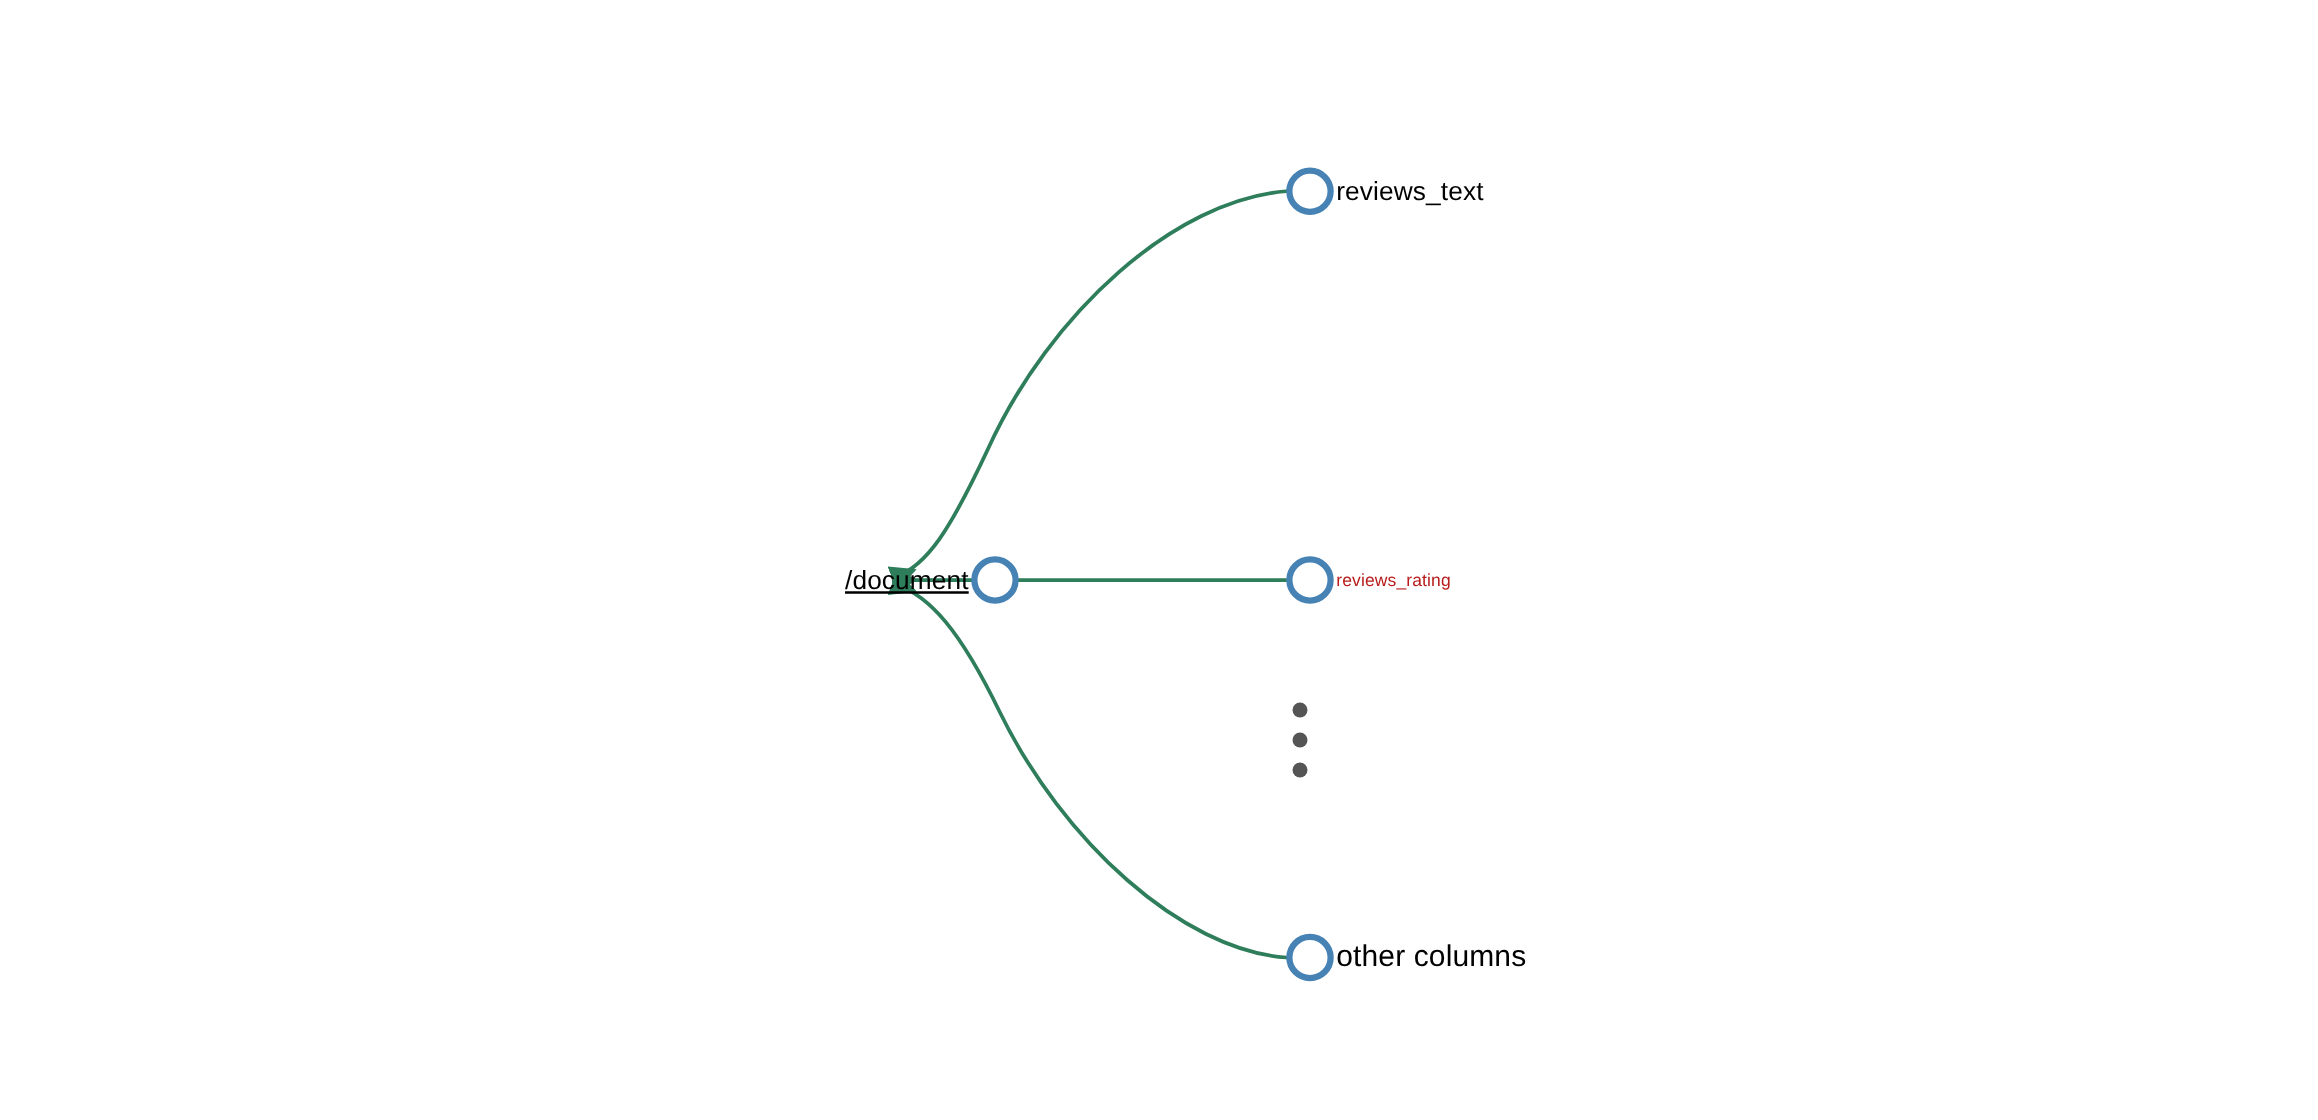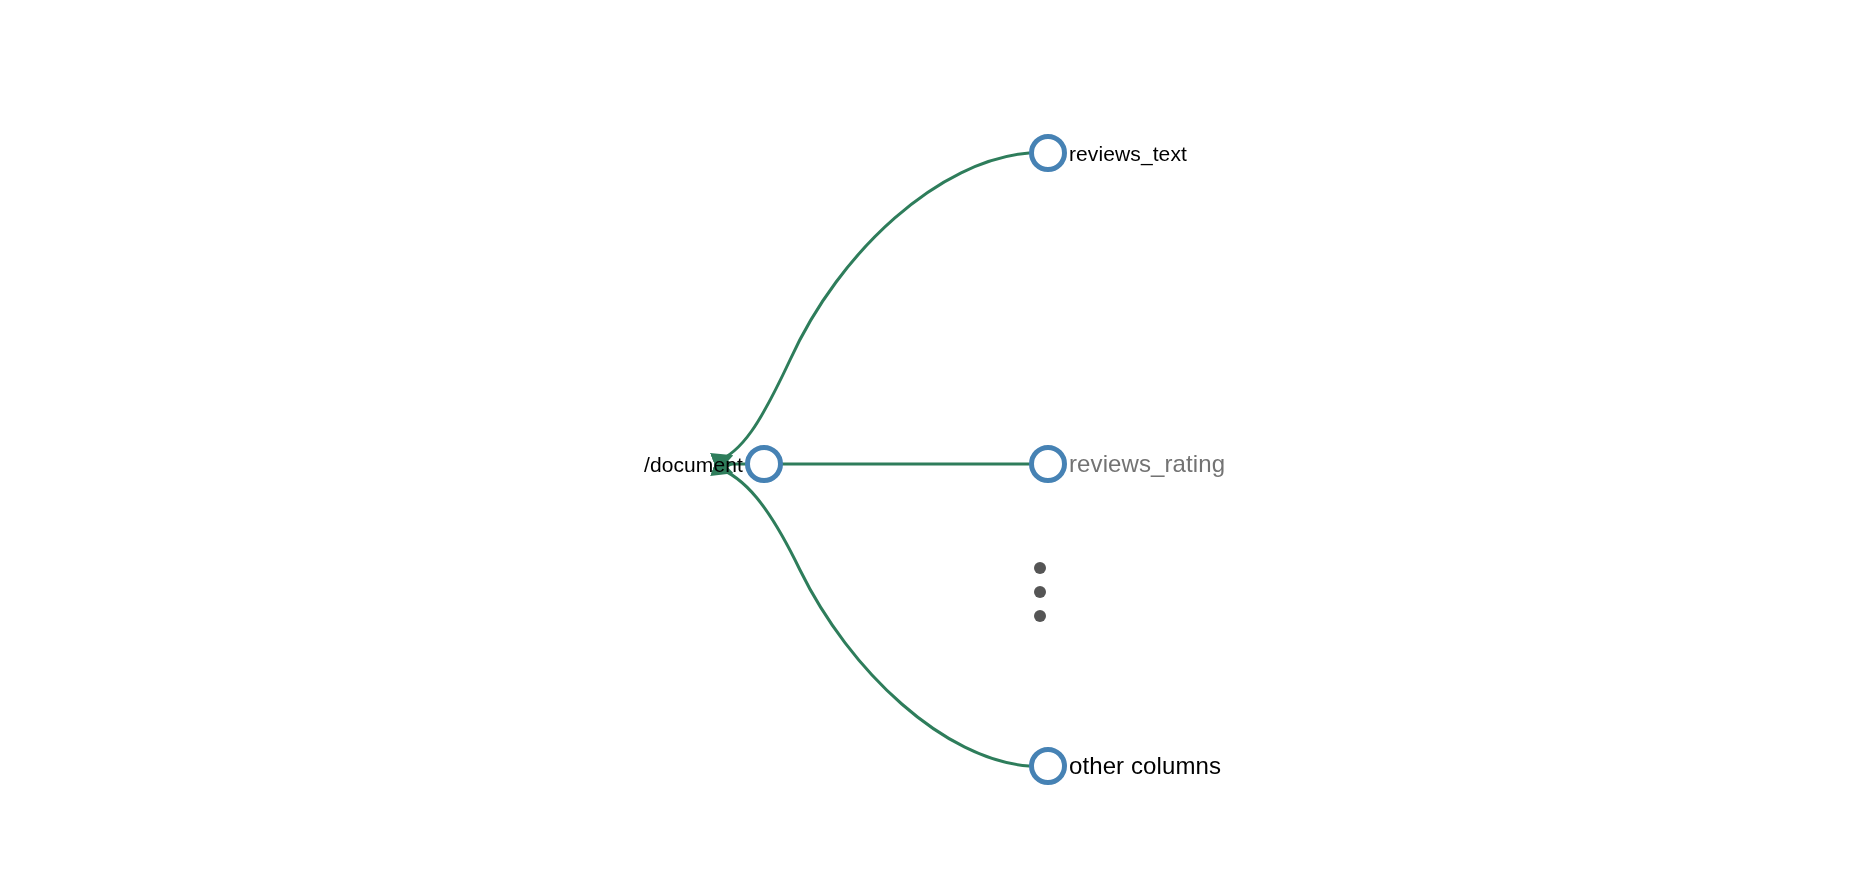--- a/index.html
+++ b/index.html
@@ -82,33 +82,33 @@
       </marker>
     </defs>
 
     <path d="M 1029 153 C 940 160 840 250 790 360 C 760 424 742 452 716 462" fill="none" stroke="#2e7d5b" stroke-width="3" stroke-linecap="round" marker-end="url(#arrow-in)"></path>
 
     <path d="M 1029 464 L 716 464" fill="none" stroke="#2e7d5b" stroke-width="3" stroke-linecap="round" marker-end="url(#arrow-in)"></path>
 
     <path d="M 1029 766 C 945 760 850 672 800 570 C 768 504 744 477 716 467" fill="none" stroke="#2e7d5b" stroke-width="3" stroke-linecap="round" marker-end="url(#arrow-in)"></path>
   </svg>
 
-  <div class="node label-left" id="node-document" style="left:644px; top:445px;">
+  <div class="node label-left" id="node-document" style="left:676px; top:445px;text-decoration:underline;">
     <span class="node-circle" style="width: 38px; height: 38px; border: 5px solid rgb(70, 130, 180); background: rgb(255, 255, 255);"></span>
     <span class="node-label" style="color: rgb(0, 0, 0); font-size: 21px;">/document</span>
   </div>
 
   <div class="node label-right" id="node-reviews-text" style="left:1029px; top:134px;">
     <span class="node-circle" style="width: 38px; height: 38px; border: 5px solid rgb(70, 130, 180); background: rgb(255, 255, 255);"></span>
     <span class="node-label" style="color: rgb(0, 0, 0); font-size: 21px;">reviews_text</span>
   </div>
 
   <div class="node label-right" id="node-reviews-rating" style="left:1029px; top:445px;">
     <span class="node-circle" style="width: 38px; height: 38px; border: 5px solid rgb(70, 130, 180); background: rgb(255, 255, 255);"></span>
-    <span class="node-label" style="color: #737373; font-size: 24px;">reviews_rating</span>
+    <span class="node-label" style="color: #b91c1c; font-size: 14px;">reviews_rating</span>
   </div>
 
   <div class="node label-right" id="node-other-columns" style="left:1029px; top:747px;">
     <span class="node-circle" style="width: 38px; height: 38px; border: 5px solid rgb(70, 130, 180); background: rgb(255, 255, 255);"></span>
     <span class="node-label" style="color: rgb(0, 0, 0); font-size: 24px;">other columns</span>
   </div>
 
   <div class="ellipsis" id="ellipsis-more-columns" style="left:1034px; top:562px;">
     <span class="ellipsis-dot" style="width: 12px; height: 12px; background: rgb(85, 85, 85);"></span>
     <span class="ellipsis-dot" style="width: 12px; height: 12px; background: rgb(85, 85, 85); margin-top: 12px;"></span>

